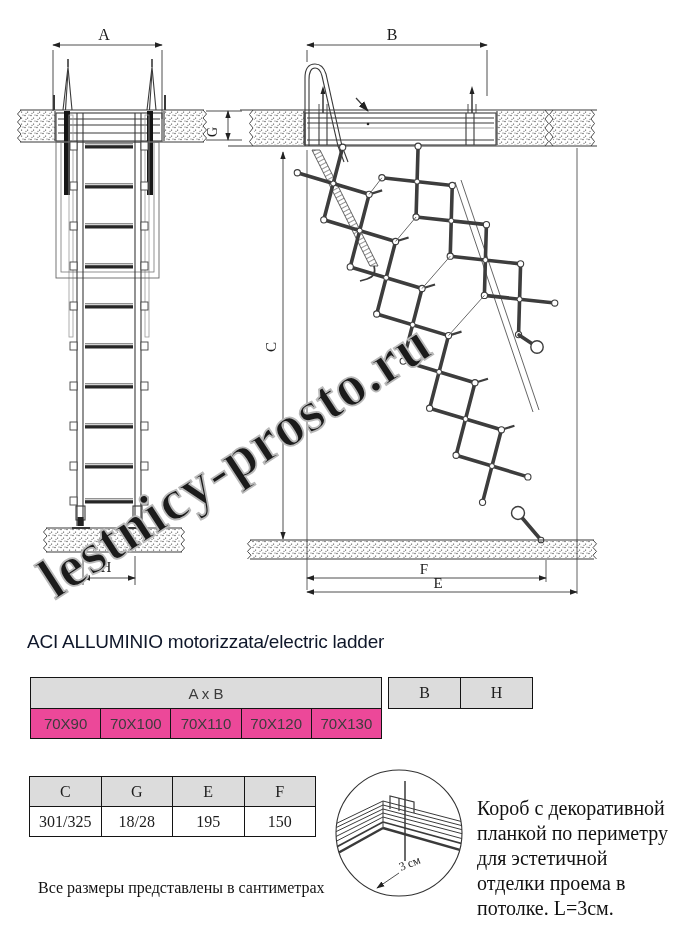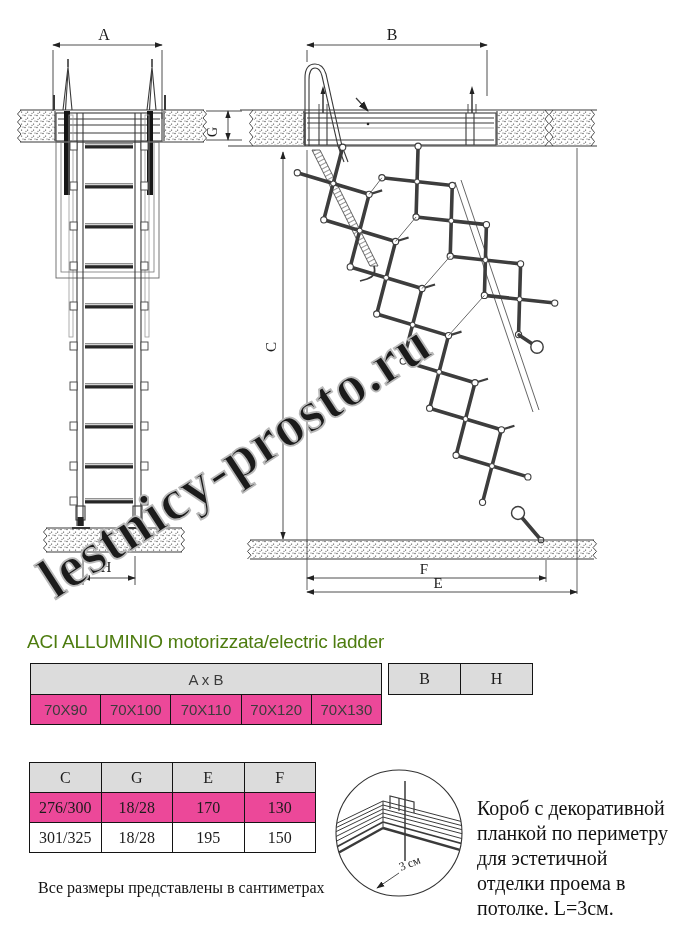--- a/index.html
+++ b/index.html
@@ -1,20 +1,20 @@
 <!DOCTYPE html>
 <html><head>
 <meta charset="utf-8">
 <style>
   html,body{margin:0;padding:0;background:#fff;}
   body{position:relative;width:681px;height:928px;overflow:hidden;
        font-family:"Liberation Sans",sans-serif;}
   .abs{position:absolute;}
-  #title{left:27px;top:631px;font-size:19px;color:#4d7c0f;letter-spacing:-0.2px;}
-  table{position:absolute;border-collapse:collapse;table-layout:fixed;}
+  #title{left:27px;top:631px;font-size:19px;color:#0f172a;letter-spacing:-0.2px;}
+  table{position:absolute;border-collapse:collapse;table-layout:fixed;margin-top:14px;}
   td,th{border:1px solid #141414;text-align:center;vertical-align:middle;
         padding:0;font-weight:normal;height:29px;}
   .hdr{background:#dcdcdc;}
   .alt{background:#ec4899;}
   #t-axb{left:30px;top:663px;width:352px;font-size:15px;color:#3c3c3c;
          font-family:"Liberation Sans",sans-serif;}
   #t-bh{left:388px;top:663px;width:145px;font-size:16px;color:#1c1c1c;
         font-family:"Liberation Serif",serif;}
   #t-cgef{left:29px;top:762px;width:287px;font-size:16px;color:#1c1c1c;
           font-family:"Liberation Serif",serif;}
@@ -352,26 +352,20 @@
   </table>
 
 <table id="t-cgef">
   <tbody>
       <tr>
     <th class="hdr" style="height:28px">C</th>
     <th class="hdr">G</th>
     <th class="hdr">E</th>
     <th class="hdr">F</th>
   </tr>
-  <tr class="alt">
-    <td>276/300</td>
-    <td>18/28</td>
-    <td>170</td>
-    <td>130</td>
-  </tr>
   <tr>
     <td>301/325</td>
     <td>18/28</td>
     <td>195</td>
     <td>150</td>
   </tr>
 </tbody>
   </table>
 
 <div id="units-note" class="abs">Все размеры представлены в сантиметрах</div>

